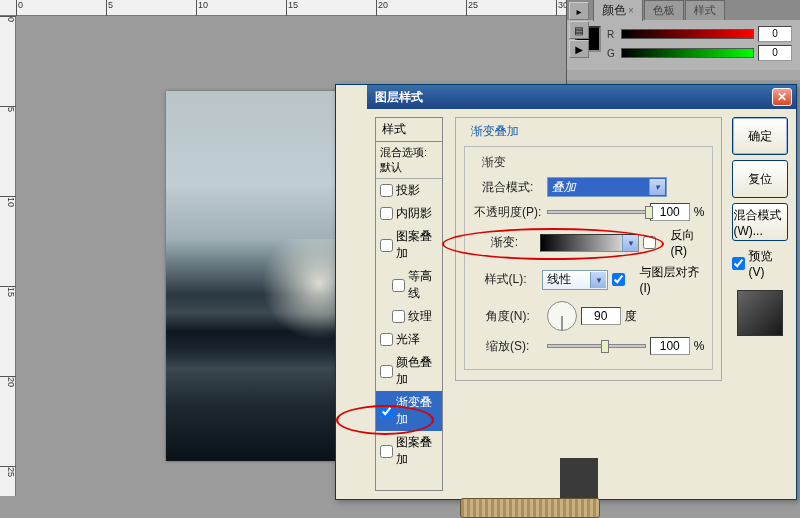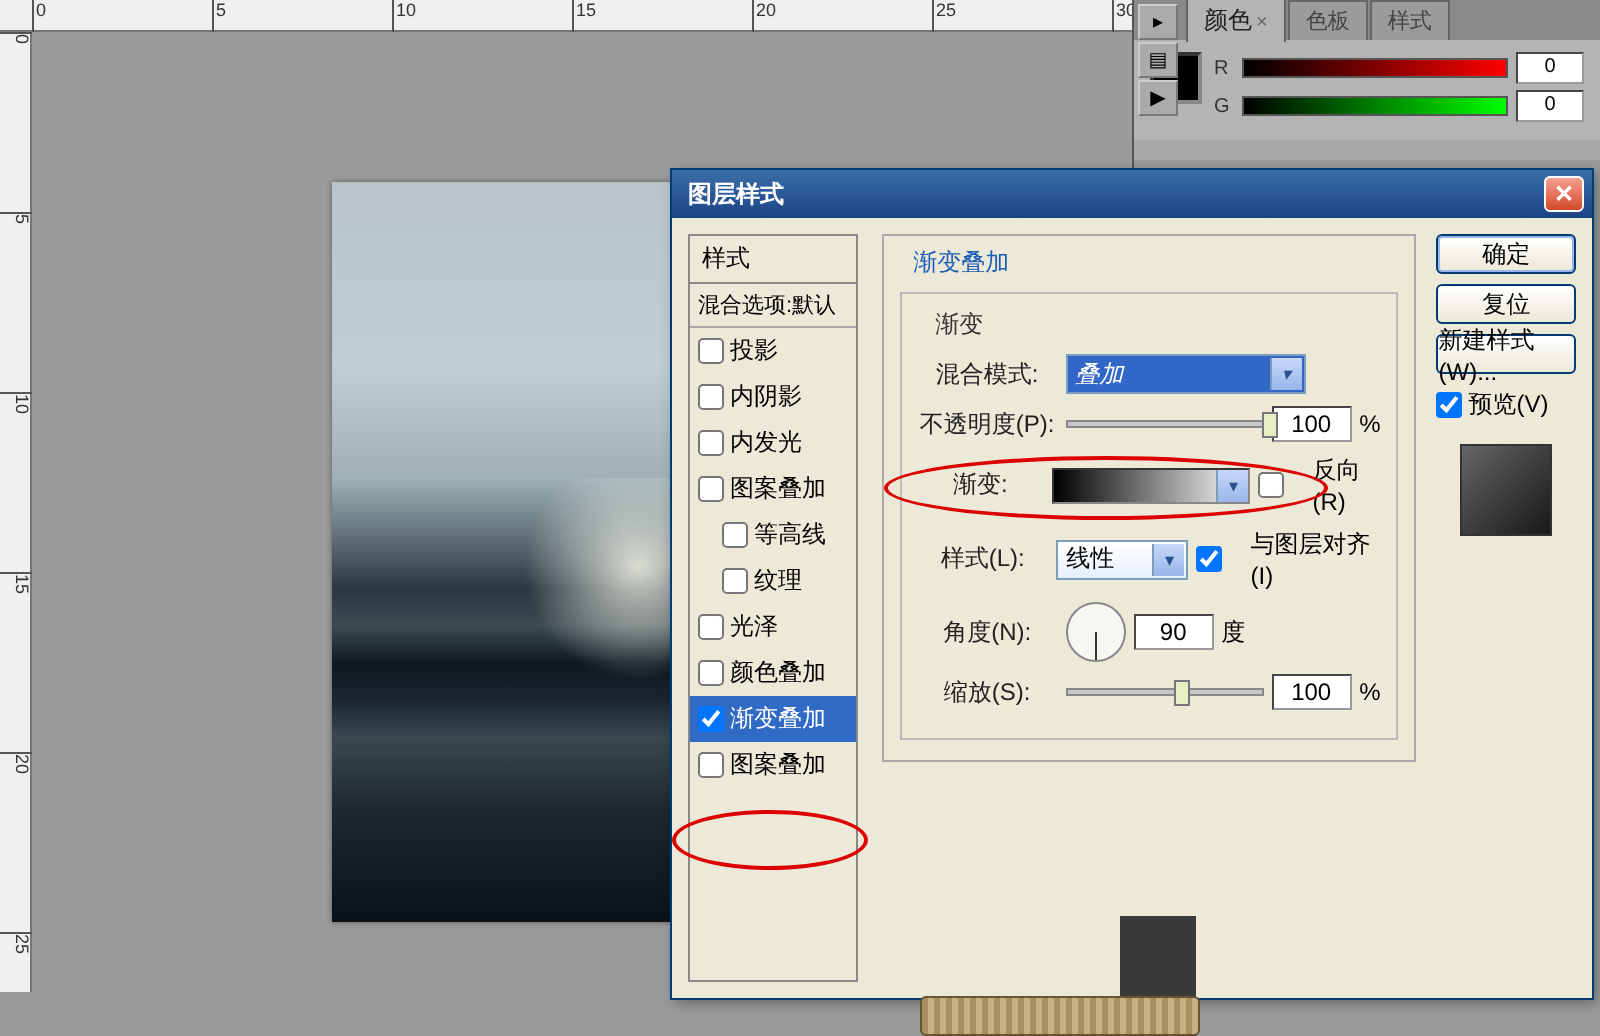--- a/index.html
+++ b/index.html
@@ -29,21 +29,21 @@
 .slider-row .lbl { width:10px; font-size:10px; color:#333; }
 .slider-row .track { flex:1; height:10px; border:1px solid #555; }
 .slider-row .track.r { background: linear-gradient(to right, #000, #f00); }
 .slider-row .track.g { background: linear-gradient(to right, #000, #0f0); }
 .slider-row .val { width:34px; height:16px; border:1px inset #999; background:#fff; font-size:10px; text-align:center; line-height:14px; }
 .panel-icons { position:absolute; top:2px; left:2px; display:flex; flex-direction:column; gap:1px; }
 .panel-icon { width:20px; height:18px; background:#aaa; border:1px outset #ccc; display:flex; align-items:center; justify-content:center; font-size:10px; }
 .spacer-panel { position:absolute; top:80px; left:0; width:100%; height:440px; background:#9b9b9b; }
 
 
-.dialog { position: absolute; left: 335px; top: 84px; width: 462px; height: 416px; border: 1px solid #003c74; background: #ece9d8; box-shadow: 2px 2px 6px rgba(0,0,0,.3); }
+.dialog { position: absolute; left: 335px; top: 84px; width: 462px; height: 416px; border: 1px solid #003c74; background: #ece9d8; box-shadow: 2px 2px 6px rgba(0,0,0,.3); padding-left: 31px; }
 .titlebar { height: 24px; background: linear-gradient(to bottom, #3a6ea5, #2c5a9a 45%, #1c4584); display:flex; align-items:center; padding:0 4px; color:#fff; font-weight:bold; }
 .titlebar .title { flex:1; padding-left:4px; }
 .titlebar .close { width:20px; height:18px; background: linear-gradient(to bottom,#f5a091,#d44828); border:1px solid #fff; border-radius:3px; display:flex; align-items:center; justify-content:center; color:#fff; font-weight:bold; cursor:pointer; }
 
 .dialog-body { display:flex; height: calc(100% - 24px); }
 
 
 .styles-col { width: 92px; border:1px solid #888; margin:8px 4px 8px 8px; background:#ece9d8; }
 .styles-col .hdr { background:#ece9d8; border-bottom:1px solid #888; padding:3px 6px; font-size:12px; }
 .styles-col .blend-opt { border-bottom:1px solid #aaa; padding:3px 4px; font-size:11px; }
@@ -69,21 +69,21 @@
 .numbox { width:40px; height:18px; border:1px inset #999; background:#fff; text-align:center; line-height:16px; }
 .grad-preview { width:110px; height:18px; background: linear-gradient(to right,#000,#fff); border:1px inset #888; display:flex; }
 .grad-preview .garrow { margin-left:auto; width:16px; background: linear-gradient(#c7d8f9,#98b6e9); border-left:1px solid #7b9ebd; display:flex; align-items:center; justify-content:center; font-size:9px; color:#2b4f8a; }
 .anglewid { width:30px; height:30px; border:1px solid #888; border-radius:50%; position:relative; background:#f7f7f2; }
 .anglewid .needle { position:absolute; left:50%; top:50%; width:1px; height:14px; background:#333; transform-origin: top center; transform: translate(-50%,0) rotate(0deg); }
 .chk { display:flex; align-items:center; gap:14px; }
 .ellipse-blend { position:absolute; left:442px; top:228px; width:222px; height:32px; border:2px solid #d00; border-radius:50%; pointer-events:none; }
 
 
 .btn-col { width: 86px; padding:8px 8px 0 2px; display:flex; flex-direction:column; gap:5px; }
-.btn { height:20px; border:1px solid #003c74; background: linear-gradient(#fff,#ece9d8); border-radius:3px; display:flex; align-items:center; justify-content:center; cursor:pointer; font-size:12px; }
+.btn { height:38px; border:1px solid #003c74; background: linear-gradient(#fff,#ece9d8); border-radius:3px; display:flex; align-items:center; justify-content:center; cursor:pointer; font-size:12px; }
 .btn.primary { box-shadow: 0 0 0 1px #98b6e9 inset; }
 .preview-chk { display:flex; align-items:center; gap:3px; margin-top:2px; }
 .swatch-preview { width:46px; height:46px; margin:6px auto; background: linear-gradient(135deg,#666,#181818); border:1px solid #333; }
 
 
 .bottom-strip { position:absolute; left:460px; bottom:0; width:140px; height:20px; background: repeating-linear-gradient(90deg,#a89060,#a89060 3px,#c8b080 3px,#c8b080 6px); border:1px solid #665533; border-radius:3px; }
 .bottom-dark { position:absolute; left:560px; bottom:0; width:38px; height:60px; background:#3a3a3a; }
 </style>
 </head>
 <body>
@@ -152,24 +152,20 @@
       <div class="effect">
           <input type="checkbox" style="">
           <span>投影</span>
         </div>
       <div class="effect">
           <input type="checkbox" style="">
           <span>内阴影</span>
         </div>
       <div class="effect">
           <input type="checkbox" style="">
-          <span>内发光</span>
-        </div>
-      <div class="effect">
-          <input type="checkbox" style="">
           <span>图案叠加</span>
         </div>
       <div class="effect sub">
           <input type="checkbox" style="">
           <span>等高线</span>
         </div>
       <div class="effect sub">
           <input type="checkbox" style="">
           <span>纹理</span>
         </div>
@@ -254,21 +250,21 @@
             <div class="numbox">100</div>
             <span>%</span>
           </div>
         </div>
       </div>
     </div>
 
     <div class="btn-col">
       <div class="btn primary">确定</div>
       <div class="btn">复位</div>
-      <div class="btn">新建样式(W)...</div>
+      <div class="btn">混合模式(W)...</div>
       <label class="preview-chk">
           <input type="checkbox" checked="" style="">
           <span>预览(V)</span>
         </label>
       <div class="swatch-preview"></div>
     </div>
   </div>
 </div>
 
 <div class="ellipse-blend"></div>

